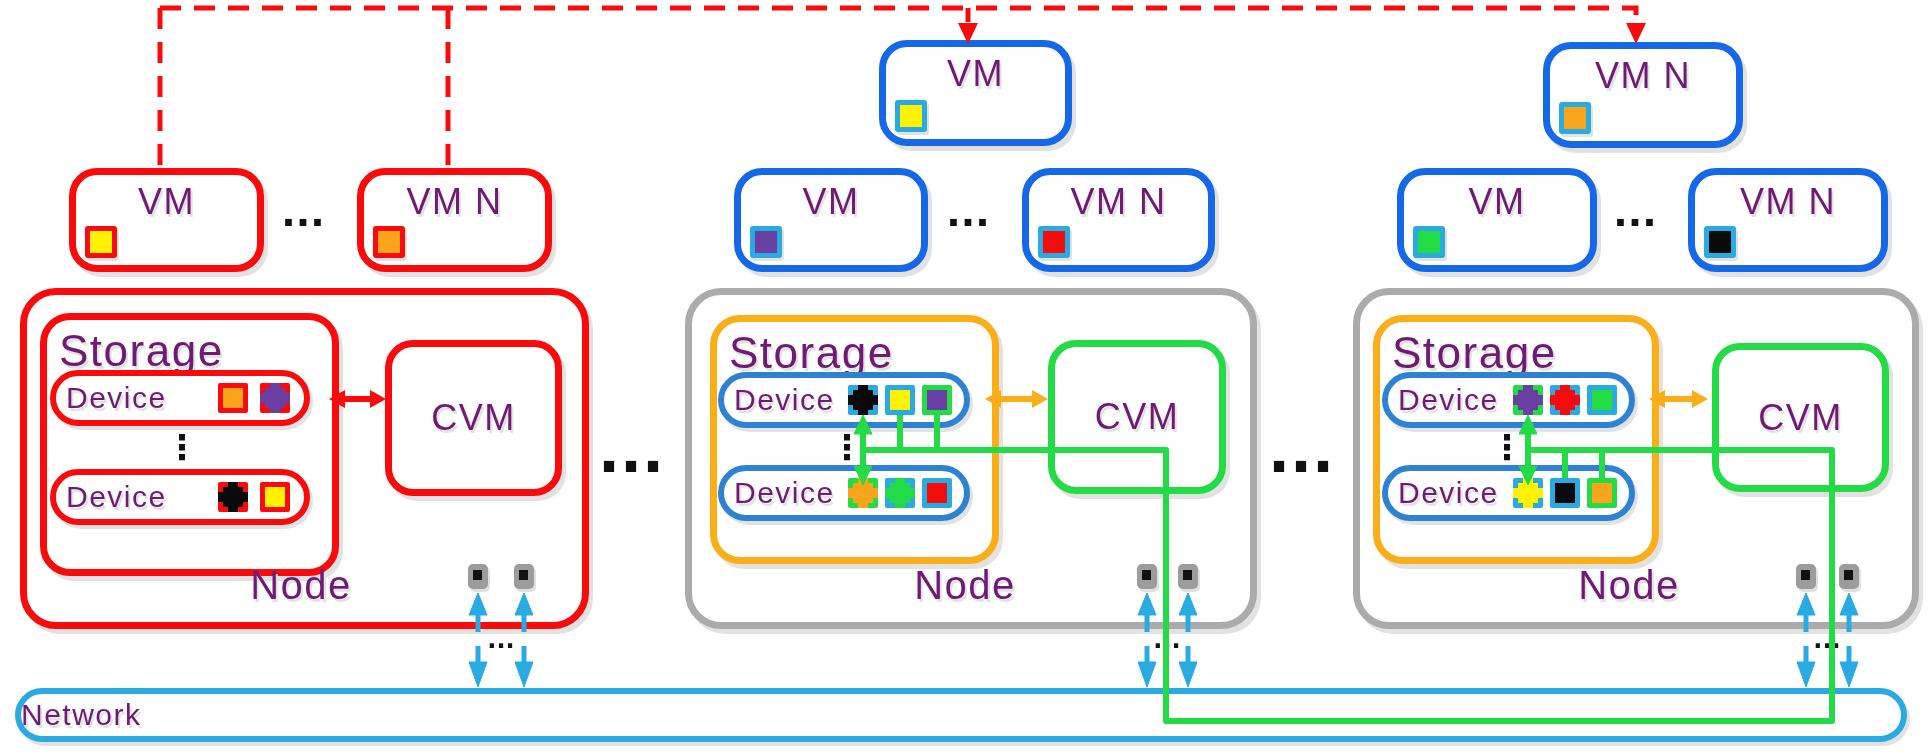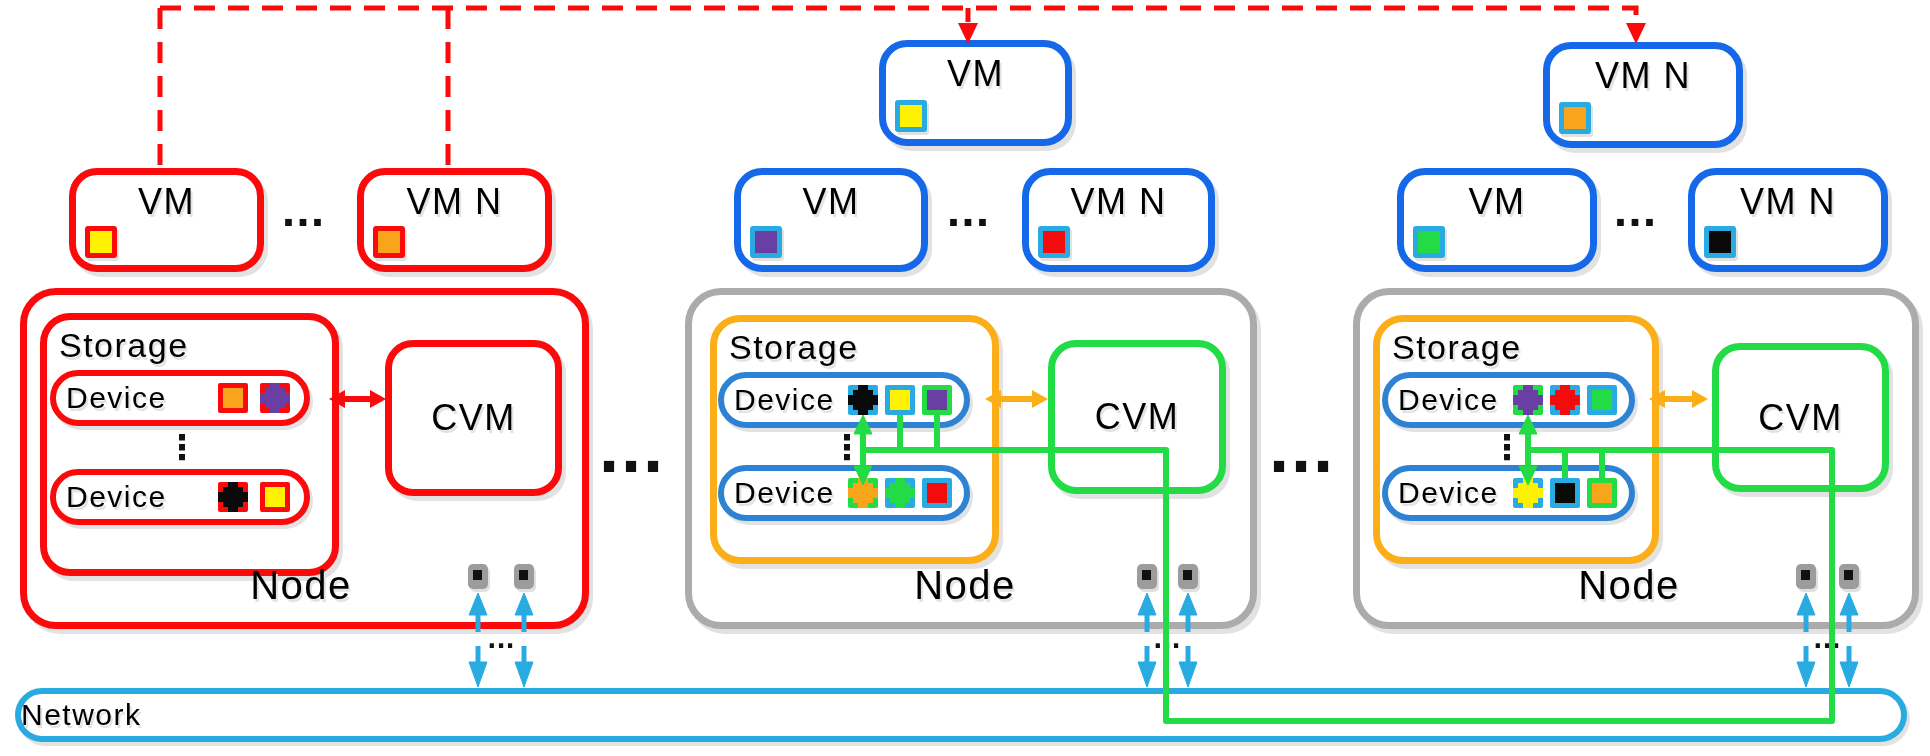--- a/index.html
+++ b/index.html
@@ -1,27 +1,27 @@
 <!DOCTYPE html>
 <html style="--red: #FA0A0A; --blue: #1569E8; --cyan: #29ABE2; --deviceblue: #2E82D4; --gray: #ABABAB; --orange: #FBAE17; --green: #22DB45; --nicgray: #9C9C9C;"><head>
 <meta charset="utf-8">
 <style>
   html,body{margin:0;padding:0;background:#fff;}
   #canvas{position:relative;width:1930px;height:756px;background:#fff;overflow:hidden;
           font-family:"Liberation Sans",sans-serif;color:#141414;}
   .layer{position:absolute;left:0;top:0;width:0;height:0;}
-  .lbl{color:#000000;text-shadow:2px 3px 0 #e3e3e3;letter-spacing:1.5px;white-space:nowrap;}
+  .lbl{color:#701a75;text-shadow:2px 3px 0 #e3e3e3;letter-spacing:1.5px;white-space:nowrap;}
   
   .rbox{position:absolute;background:#fff;border-style:solid;border-color:var(--bc);
         box-shadow:4px 5px 0 #e2e2e2;}
   .node{border-width:7px;border-radius:36px;}
   .storage{border-width:7px;border-radius:30px;}
   .cvm{border-width:7px;border-radius:28px;display:flex;align-items:center;justify-content:center;}
   .cvm .lbl{font-size:36px;}
-  .storage-lbl{position:absolute;font-size:34px;text-align:center;}
+  .storage-lbl{position:absolute;font-size:44px;text-align:center;}
   .vmbox{border-width:7px;border-radius:28px;}
   .vmbox .lbl{position:absolute;top:6px;left:0;width:100%;text-align:center;font-size:36px;}
   .vm-sq{position:absolute;left:9px;bottom:7px;width:22px;height:22px;border:5px solid var(--sq-bc);
          background:var(--sq-fill);border-radius:3px;box-shadow:2px 3px 0 #e2e2e2;}
   .pill{position:absolute;height:56px;box-sizing:border-box;border:6px solid var(--bc);
         border-radius:28px;background:#fff;box-shadow:3px 4px 0 #e2e2e2;
         display:flex;align-items:center;}
   .pill .lbl{font-size:30px;margin-left:10px;}
   .sqrow{display:flex;margin-left:auto;margin-right:12px;gap:7px;}
   .sqrow.wide{gap:12px;margin-right:14px;}

